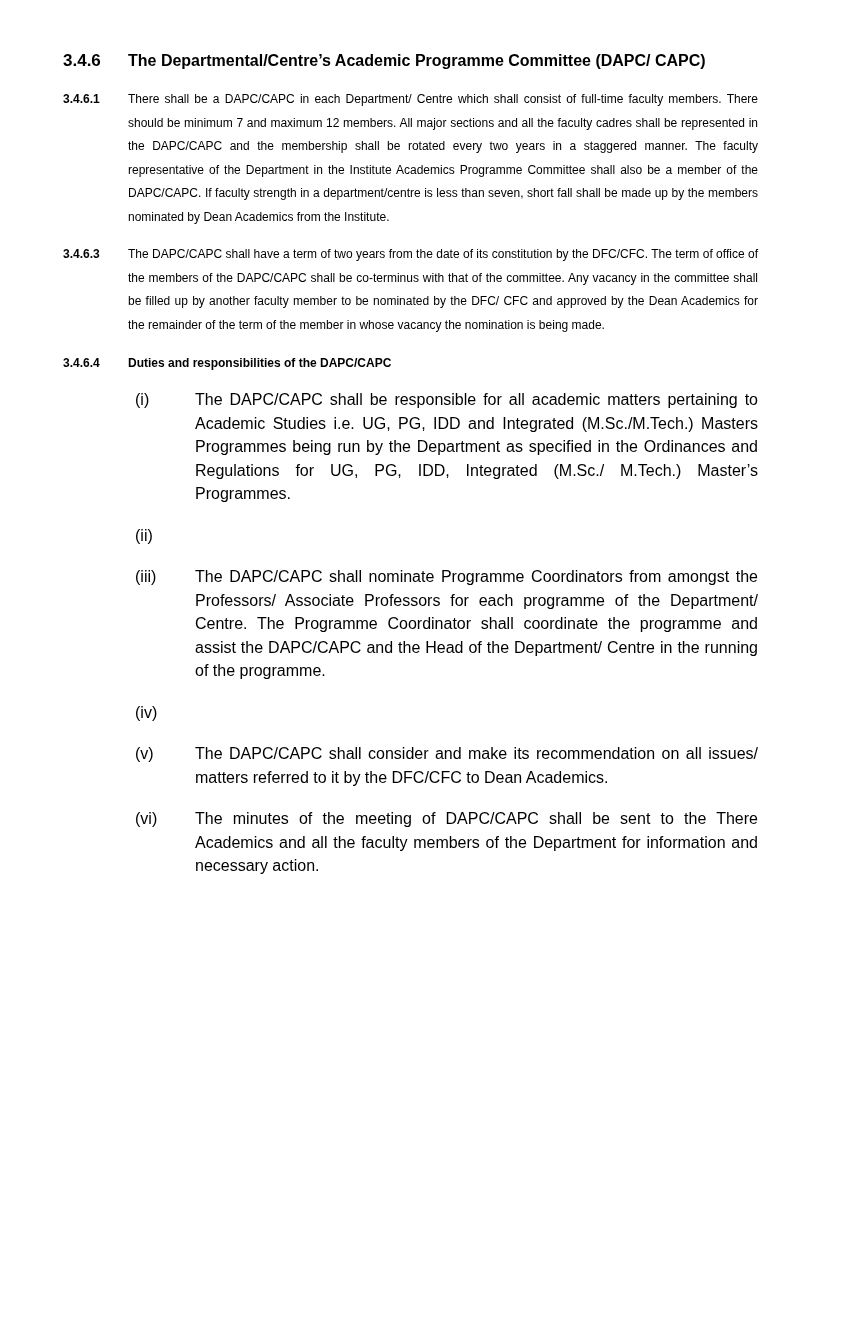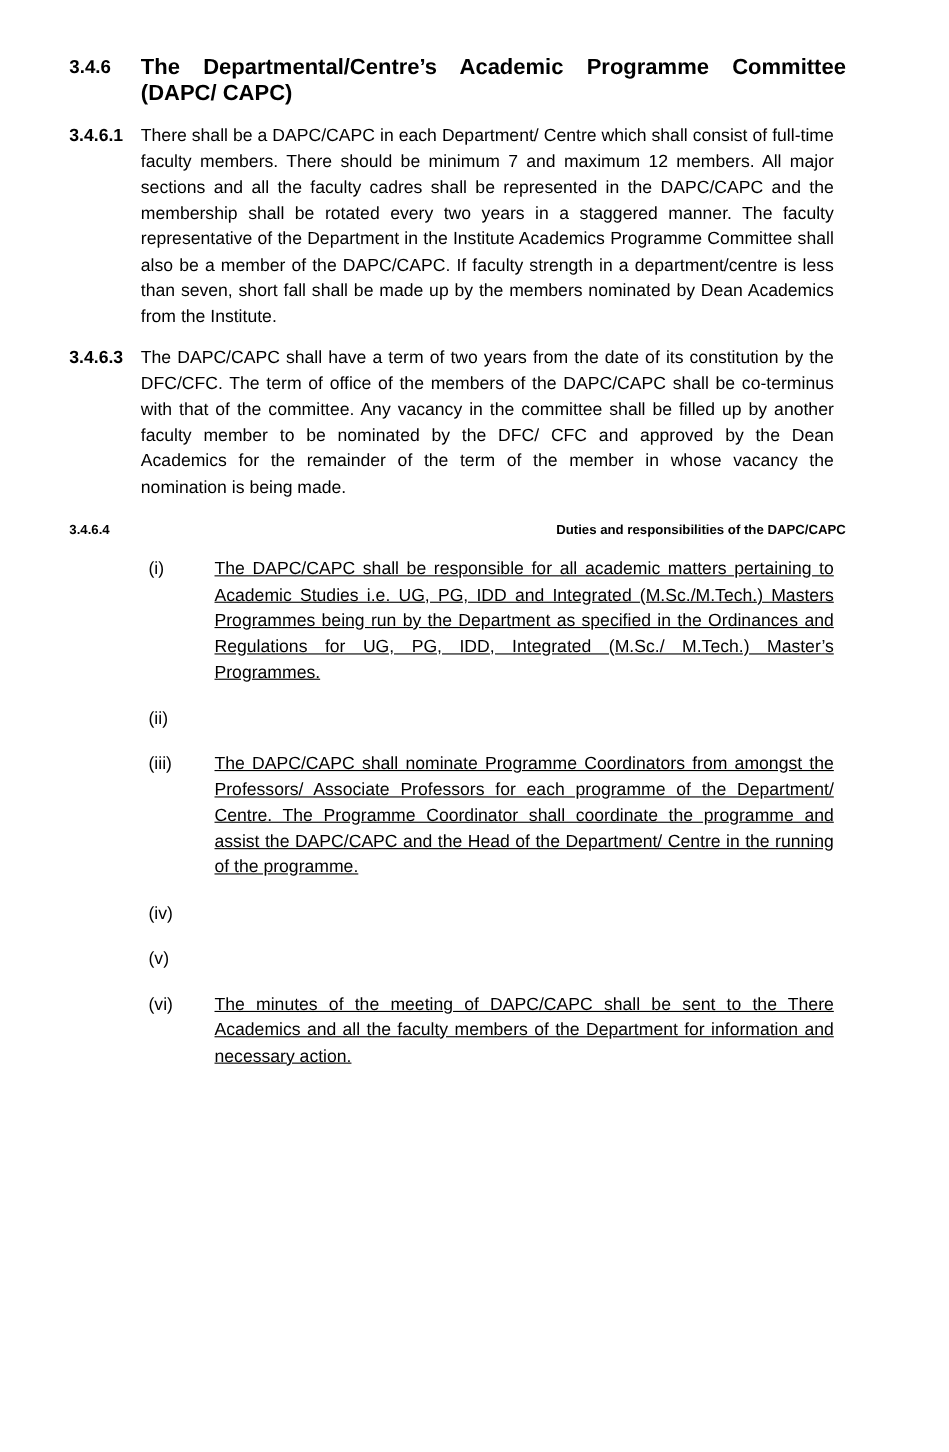--- a/index.html
+++ b/index.html
@@ -28,61 +28,61 @@
   .hang .num {
     flex: 0 0 65px;
     font-weight: bold;
   }
   .section-heading {
     font-size: 17px;
     line-height: 24px;
     font-weight: bold;
     margin-bottom: 15px;
     width: 706px;
+    align-items: center;
   }
   .section-heading .title {
     flex: 1 1 auto;
-    font-size: 20px;
+    font-size: 16px;
     font-weight: bold;
     text-align: justify;
   }
   .para {
-    font-size: 16px;
+    font-size: 12px;
     line-height: 23.5px;
     margin-bottom: 14px;
     width: 695px;
   }
   .para .ptext {
     flex: 1 1 auto;
     text-align: justify;
   }
   .subheading {
     font-size: 12px;
     line-height: 24px;
     font-weight: bold;
     margin-bottom: 13px;
     width: 706px;
   }
-  .subheading .ptext { flex: 1 1 auto; text-align: right; }
+  .subheading .ptext { flex: 1 1 auto; }
   .duties { width: 695px; }
   .duty {
     display: flex;
     align-items: flex-start;
     padding-left: 72px;
     font-size: 16px;
     line-height: 23.5px;
     margin-bottom: 18px;
   }
   .duty .marker {
     flex: 0 0 60px;
   }
   .duty .dtext {
     flex: 1 1 auto;
     text-align: justify;
-    text-decoration: underline;
   }
 </style>
 </head>
 <body>
 
 <div class="page">
   <div class="content">
 
     <div class="section-heading hang">
       <span class="num">3.4.6</span>
@@ -120,20 +120,21 @@
         <span class="marker">(iii)</span>
         <span class="dtext">The DAPC/CAPC shall nominate Programme Coordinators from amongst the Professors/ Associate Professors for each programme of the Department/ Centre. The Programme Coordinator shall coordinate the programme and assist the DAPC/CAPC and the Head of the Department/ Centre in the running of the programme.</span>
       </div>
 
       <div class="duty">
         <span class="marker">(iv)</span>
       </div>
 
       <div class="duty">
         <span class="marker">(v)</span>
+        <span class="dtext">The DAPC/CAPC shall consider and make its recommendation on all issues/ matters referred to it by the DFC/CFC to Dean Academics.</span>
       </div>
 
       <div class="duty">
         <span class="marker">(vi)</span>
         <span class="dtext">The minutes of the meeting of DAPC/CAPC shall be sent to the There Academics and all the faculty members of the Department for information and necessary action.</span>
       </div>
 
     </div>
 
   </div>

